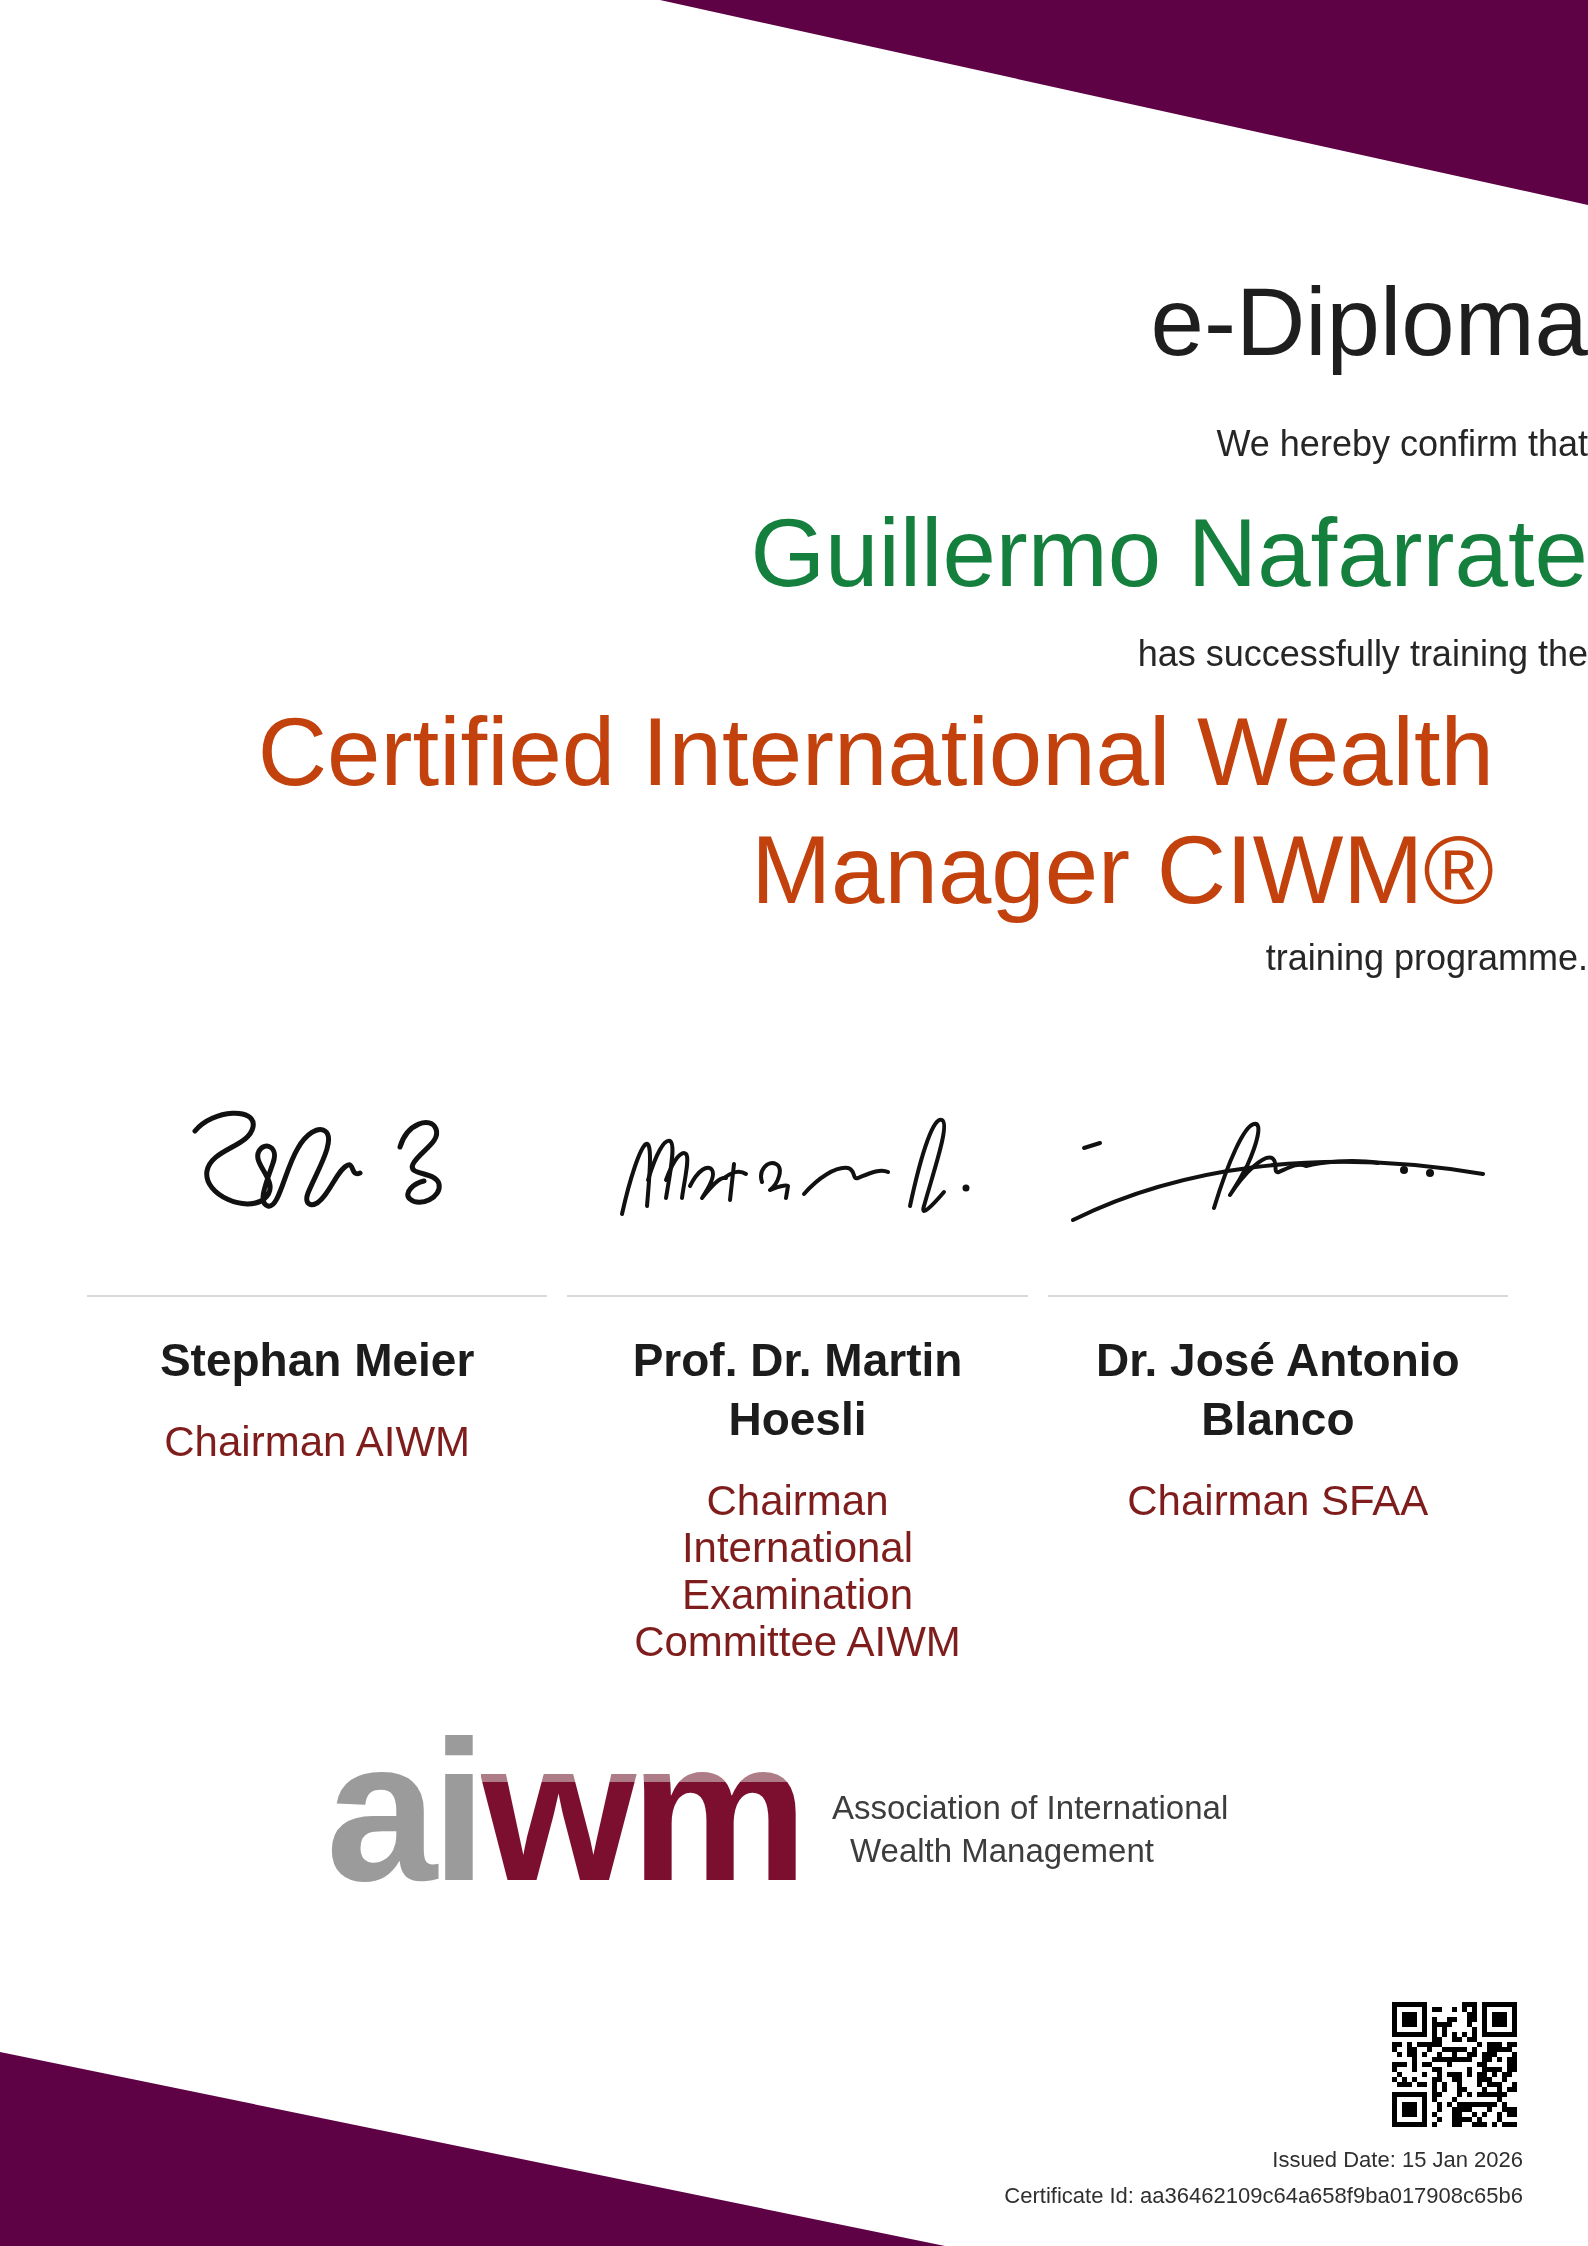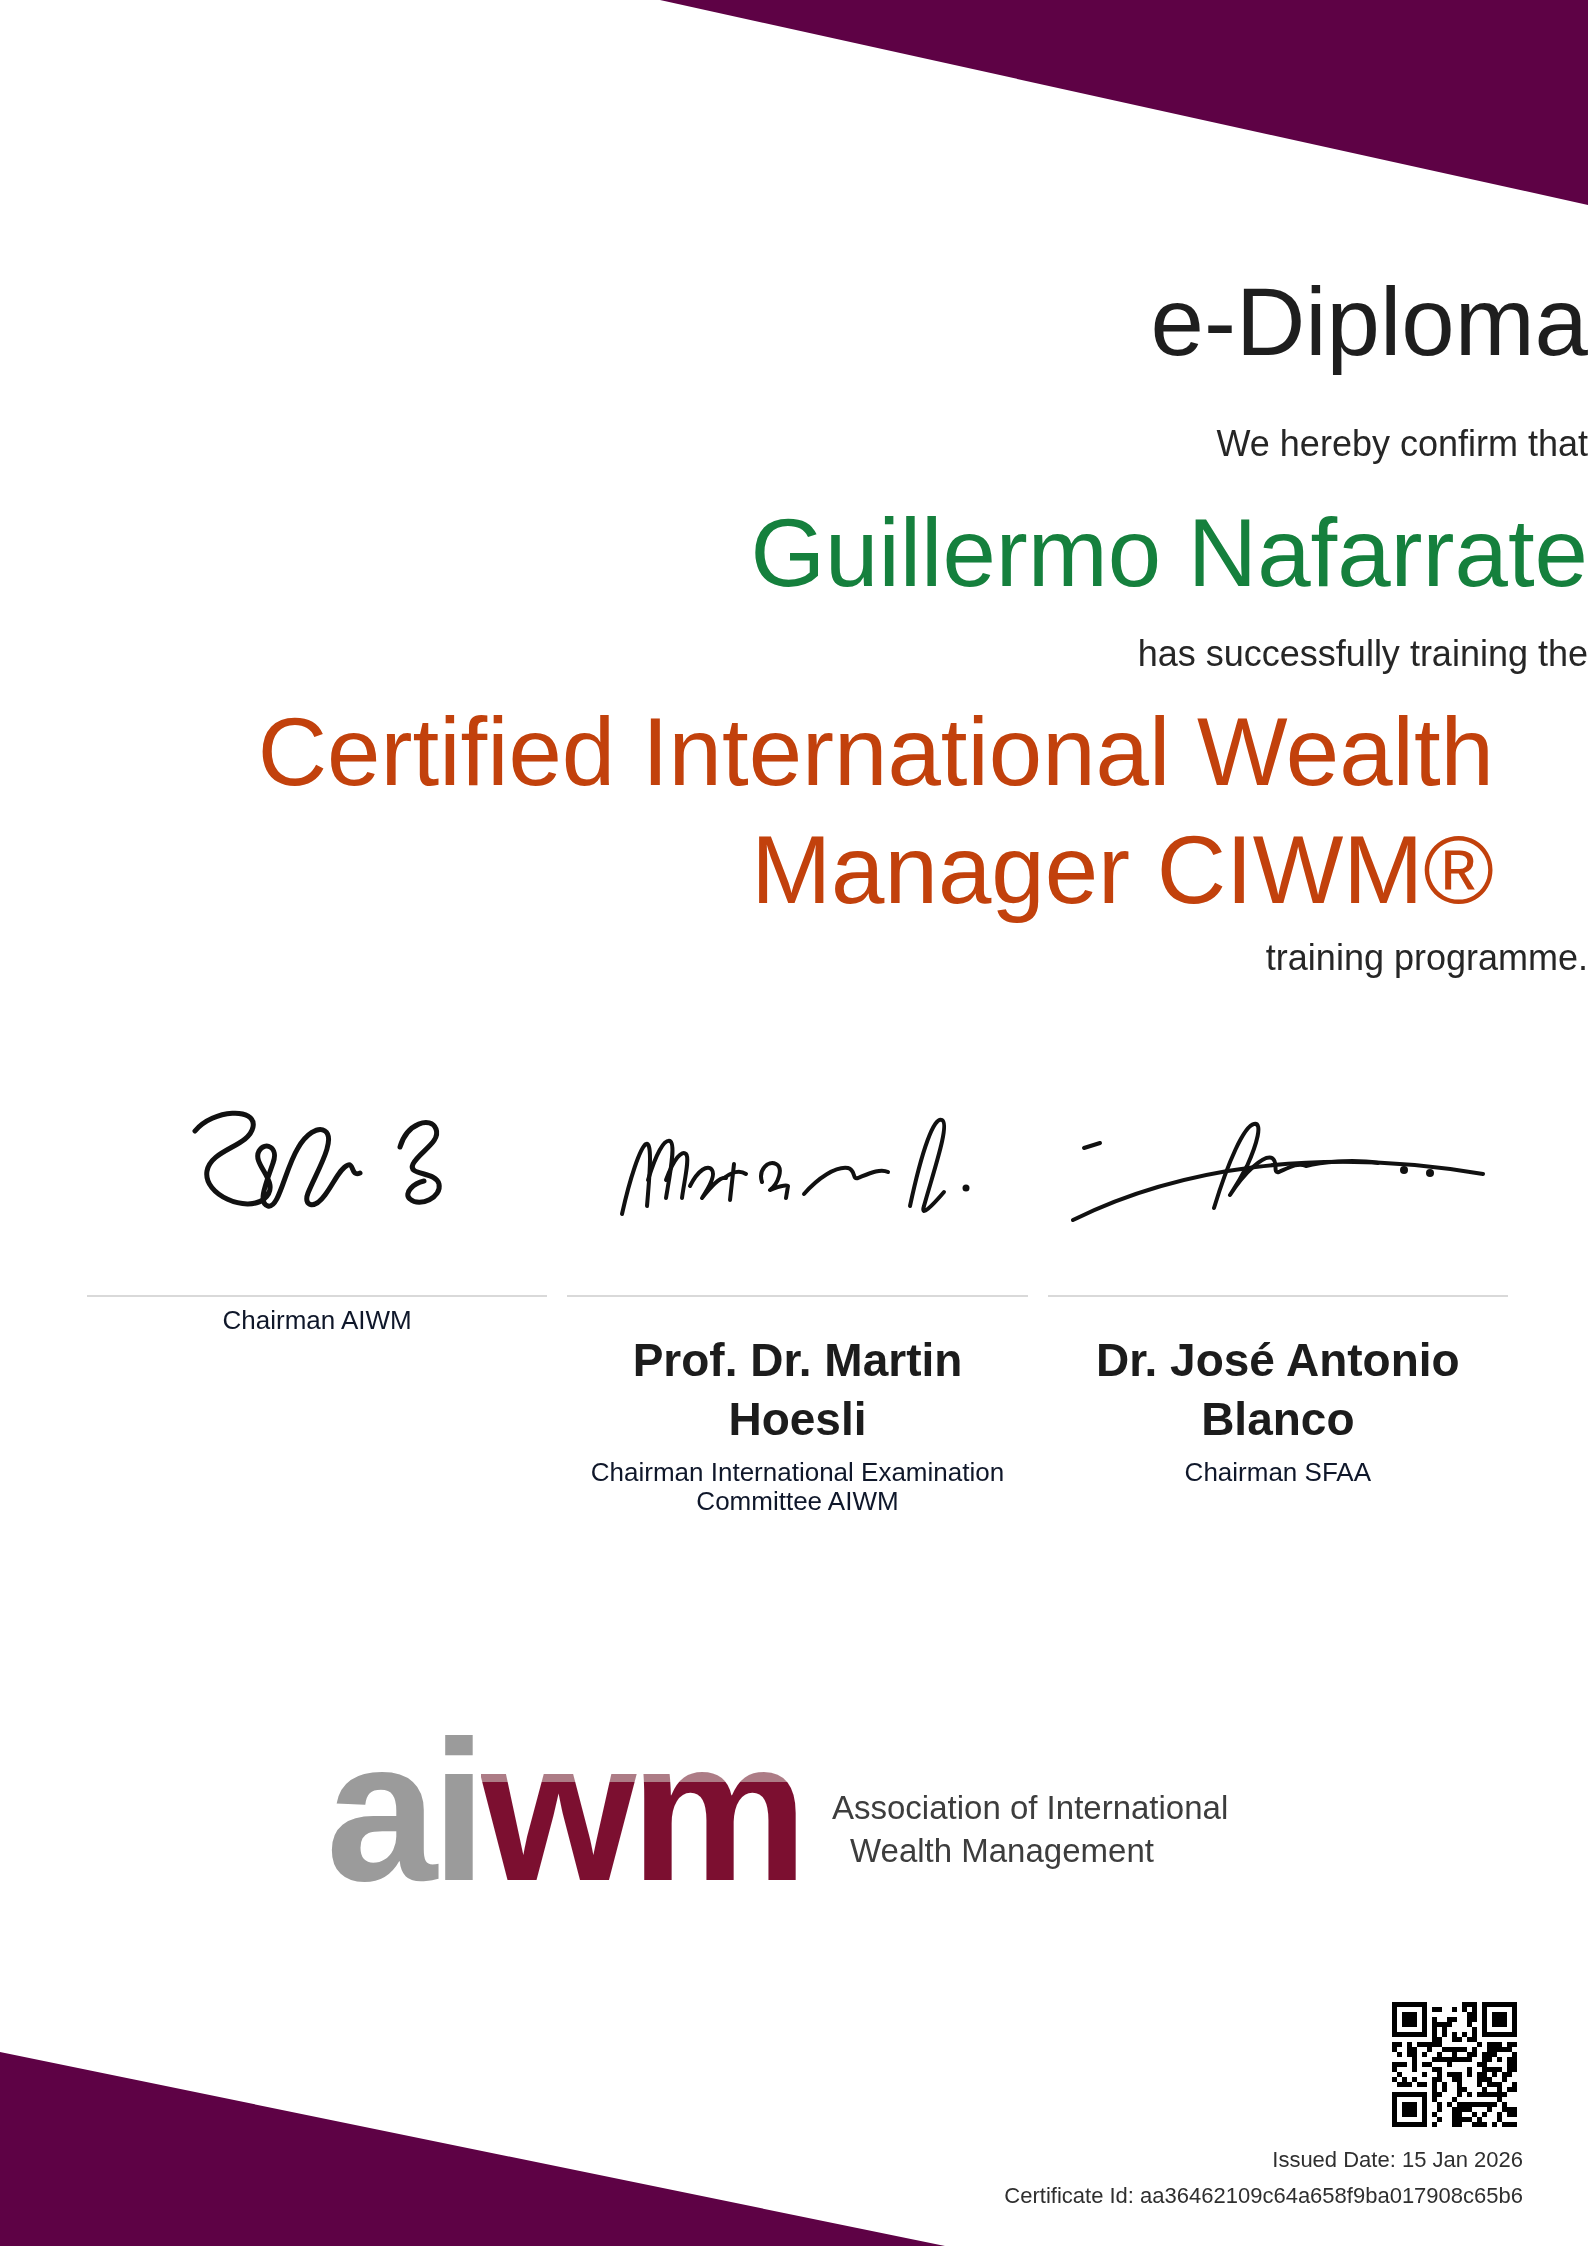--- a/index.html
+++ b/index.html
@@ -36,21 +36,21 @@
   .lead2{font-size:36px;line-height:1.2;margin:26px 0 0 0;color:#262626;}
   .programme{font-size:96px;line-height:1.22;font-weight:400;margin:18px auto 0 auto;max-width:1400px;color:#c2410c;}
   .training{font-size:36px;line-height:1.2;margin:8px 0 0 0;color:#262626;}
   
   .sig-row{position:absolute;top:1099px;left:87px;width:1421px;display:flex;gap:20px;}
   .sig-col{flex:1;text-align:center;}
   .sig-box{height:140px;display:flex;align-items:center;justify-content:center;}
   .sig-box svg{stroke:#111;fill:none;stroke-linecap:round;stroke-linejoin:round;}
   .divider{border-top:2px solid #d9d9d9;margin-top:56px;height:0;}
   .sig-name{font-weight:bold;font-size:46px;line-height:1.28;margin:34px auto 0 auto;color:#1c1c1c;max-width:430px;}
-  .sig-role{font-size:26px;line-height:1.12;margin:9px auto 0 auto;color:#0f172a;max-width:420px;}
+  .sig-role{font-size:42px;line-height:1.12;margin:28px auto 0 auto;color:#7f1d1d;max-width:420px;}
   
   .wordmark{position:absolute;top:1711px;left:318px;font-size:200px;line-height:1;font-weight:bold;letter-spacing:-6px;white-space:nowrap;margin-left:8px;}
   .wordmark .ai{color:var(--logo-gray);}
   .wordmark .wm{
     background:linear-gradient(to bottom,var(--logo-mauve) 0 37%,var(--logo-maroon) 37% 100%);
     -webkit-background-clip:text;background-clip:text;color:transparent;
   }
   .logo-caption{position:absolute;top:1786px;left:832px;font-size:33px;line-height:43px;color:#3d3d3d;}
   .logo-caption .line2{padding-left:18px;}
   
@@ -77,20 +77,21 @@
   <div class="sig-row">
 
     <div class="sig-col">
       <div class="sig-box">
         <svg width="300" height="125" viewBox="0 0 300 125" stroke-width="5">
           <path d="M28,24 C46,2 90,0 86,20 C82,40 44,42 40,64 C36,88 80,106 97,92 C116,76 84,58 92,44 C98,34 112,40 106,56 C100,74 90,96 101,99 C112,102 118,62 131,41 C139,27 151,19 158,24 C170,32 149,66 141,86 C136,99 147,103 158,88 C167,76 173,61 181,58 C187,56 184,70 193,66"></path>
           <path d="M233,40 C240,16 264,9 269,22 C274,35 252,45 246,57 C240,69 269,64 272,77 C275,90 253,101 243,92 C236,86 247,76 257,74"></path>
         </svg>
       </div>
       <div class="divider"></div>
+      <div class="sig-name">Stephan Meier</div>
       <div class="sig-role">Chairman AIWM</div>
     </div>
 
     <div class="sig-col">
       <div class="sig-box">
         <svg width="370" height="122" viewBox="0 0 370 122" stroke-width="4">
           <path d="M10,106 C18,70 28,40 34,36 C40,33 38,62 36,86 L35,98"></path>
           <path d="M36,72 C44,46 52,31 58,33 C64,36 58,66 54,90"></path>
           <path d="M54,72 C62,50 70,42 74,46 C78,50 72,74 70,90"></path>
           <path d="M78,78 C86,62 96,56 100,62 C104,68 94,84 90,90 C98,80 108,68 114,70"></path>

